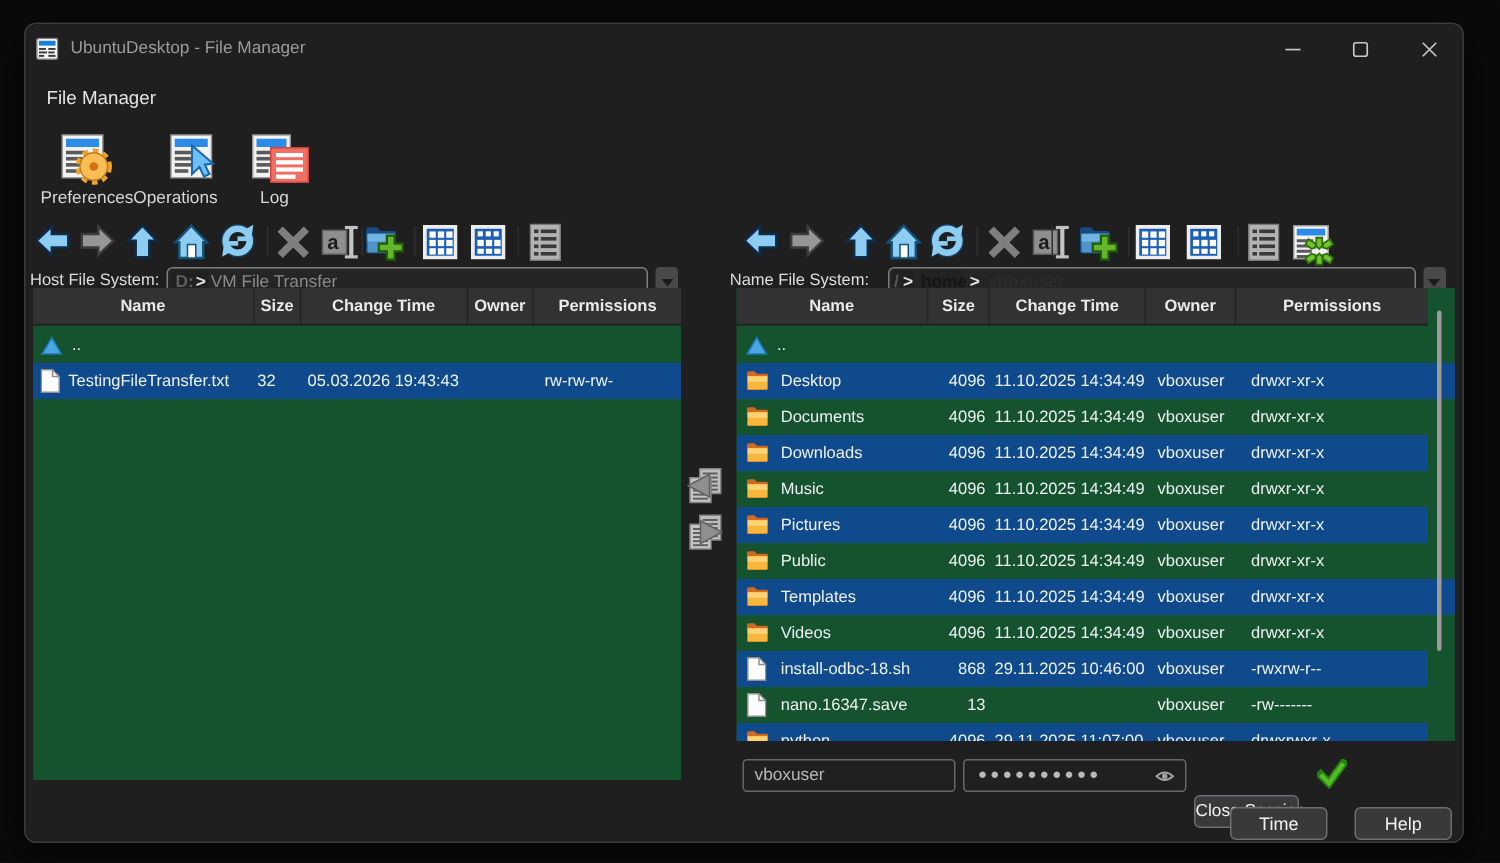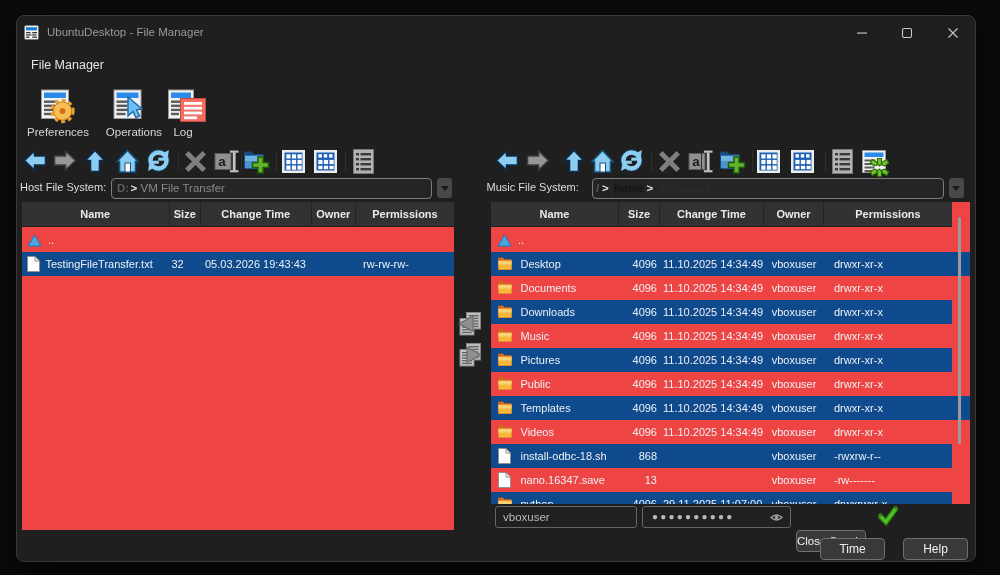--- a/index.html
+++ b/index.html
@@ -10,21 +10,21 @@
 .ttl{position:absolute;left:30px;top:10px;font-size:11.5px;color:#9b9b9b}
 .menu{position:absolute;left:14px;top:42px;font-size:12.5px;color:#e4e4e4}
 .tblabel{position:absolute;font-size:11.5px;color:#d6d6d6;text-align:center;width:90px}
 .crumb{position:absolute;height:21px;background:#252526;border:1px solid #7e7e7e;border-radius:4px}
 .crumb .chip{position:absolute;top:1.5px;height:17px;background:#212122;border-radius:3px}
 .crumb span{position:absolute;top:3.5px;font-size:11.5px;color:#151515;font-weight:bold}
 .crumb b{position:absolute;top:3.5px;font-size:11.5px;color:#e2e2e2;font-weight:bold}
 .drop{position:absolute;width:15px;height:20px;background:#49494b;border-radius:3px}
 .drop:after{content:"";position:absolute;left:3.5px;top:8px;border:4px solid transparent;border-top:5px solid #1b1b1b}
 .fsl{position:absolute;font-size:11px;color:#dedede}
-.table{position:absolute;background:#ef4444;top:186px}
+.table{position:absolute;background:#14532d;top:176px}
 .hdr{position:absolute;left:0;top:0;height:25px;background:#323234;border-bottom:1px solid #202022}
 .hc{position:absolute;top:0;height:24px;line-height:24px;text-align:center;font-size:11px;font-weight:bold;color:#eaeaea;border-right:1px solid #242426}
 .row{position:absolute;height:24px;font-size:11px;color:#eef1f4}
 .row div{position:absolute;top:0;height:24px;line-height:24px;white-space:nowrap}
 .blue{background:#0e4a8c}
 .ico{position:absolute;top:4px}
 .btn{position:absolute;background:#39393c;border:1px solid #6f6f72;border-radius:4px;color:#f2f2f2;
 font-size:12px;text-align:center;line-height:20px;height:22px;white-space:nowrap}
 .inp{position:absolute;height:22px;background:#202021;border:1px solid #666668;border-radius:3px;
 font-size:11.5px;color:#b9b9b9;line-height:20px}
@@ -80,21 +80,21 @@
  <rect x="5" y="1" width="27" height="28.5" fill="#f2f2f2" stroke="#9a9a9a"></rect>
  <rect x="7.5" y="3.5" width="22" height="5.5" fill="#2a8ce8"></rect>
  <g fill="#5a5a5a">
   <rect x="7.5" y="11.5" width="14" height="2.4"></rect>
         <rect x="7.5" y="15.6" width="11" height="2.4"></rect>
   <rect x="7.5" y="19.7" width="13" height="2.4"></rect>
         <rect x="7.5" y="23.8" width="9" height="2.4"></rect>
  </g>
  <path d="M19 8 L19 27 L24 22.4 L27 28.8 L30.6 27 L27.6 20.8 L33 20 Z" fill="#6fc0f2" stroke="#1a69ad" stroke-width="1.4"></path>
 </svg>
-<div class="tblabel" style="left:72px;top:110px">Operations</div>
+<div class="tblabel" style="left:55px;top:110px">Operations</div>
 
 <svg class="abs" style="left:150px;top:73px" width="44" height="36" viewBox="0 0 44 36">
  <rect x="1.5" y="1" width="25" height="28.5" fill="#f2f2f2" stroke="#9a9a9a"></rect>
  <rect x="4" y="3.5" width="20" height="5.5" fill="#2a8ce8"></rect>
  <g fill="#5a5a5a">
   <rect x="4" y="11.5" width="11" height="2.4"></rect>
         <rect x="4" y="15.6" width="9" height="2.4"></rect>
   <rect x="4" y="19.7" width="10" height="2.4"></rect>
         <rect x="4" y="23.8" width="8" height="2.4"></rect>
  </g>
@@ -300,21 +300,21 @@
 
 <div class="fsl" style="left:3px;top:165px">Host File System:</div>
 <div class="crumb" style="left:93.5px;top:161.5px;width:321.5px">
  <div class="chip" style="left:2px;width:25px"></div>
  <span style="left:5.5px;color:#5e5e5e">D:</span>
       <b style="left:19px">&gt;</b>
       <span style="left:29px;font-weight:normal;color:#8a8a8a">VM File Transfer</span>
 </div>
 <div class="drop" style="left:420px;top:162px"></div>
 
-<div class="fsl" style="left:469.5px;top:165px">Music File System:</div>
+<div class="fsl" style="left:469.5px;top:165px">Name File System:</div>
 <div class="crumb" style="left:575px;top:161.5px;width:351.5px">
  <div class="chip" style="left:1.5px;width:15px"></div>
  <div class="chip" style="left:19.5px;width:29px"></div>
  <span style="left:3px;color:#5a5a5a">/</span>
       <b style="left:9px">&gt;</b>
       <span style="left:21px;color:#151515">home</span>
       <b style="left:53.5px">&gt;</b>
       <span style="left:65.5px;color:#2c2c2c">vboxuser</span>
 </div>
 <div class="drop" style="left:931.5px;top:162px"></div>
@@ -455,20 +455,21 @@
         <div style="left:273px;width:60px;text-align:center">vboxuser</div>
         <div style="left:343px">drwxr-xr-x</div>
       </div>
       <div class="row blue" style="left:0;top:242px;width:461px">
         <svg class="ico" style="left:7px" width="13" height="16" viewBox="0 0 13 16">
           <path d="M0.5 0.5 H8 L12.5 5 V15.5 H0.5 Z" fill="#fdfdfd" stroke="#8f8f8f"></path>
           <path d="M8 0.5 V5 H12.5" fill="none" stroke="#8f8f8f"></path>
         </svg>
         <div style="left:29.5px">install-odbc-18.sh</div>
         <div style="left:120px;width:46px;text-align:right">868</div>
+        <div style="left:172px">29.11.2025 10:46:00</div>
         <div style="left:273px;width:60px;text-align:center">vboxuser</div>
         <div style="left:343px">-rwxrw-r--</div>
       </div>
       <div class="row " style="left:0;top:266px;width:461px">
         <svg class="ico" style="left:7px" width="13" height="16" viewBox="0 0 13 16">
           <path d="M0.5 0.5 H8 L12.5 5 V15.5 H0.5 Z" fill="#fdfdfd" stroke="#8f8f8f"></path>
           <path d="M8 0.5 V5 H12.5" fill="none" stroke="#8f8f8f"></path>
         </svg>
         <div style="left:29.5px">nano.16347.save</div>
         <div style="left:120px;width:46px;text-align:right">13</div>

